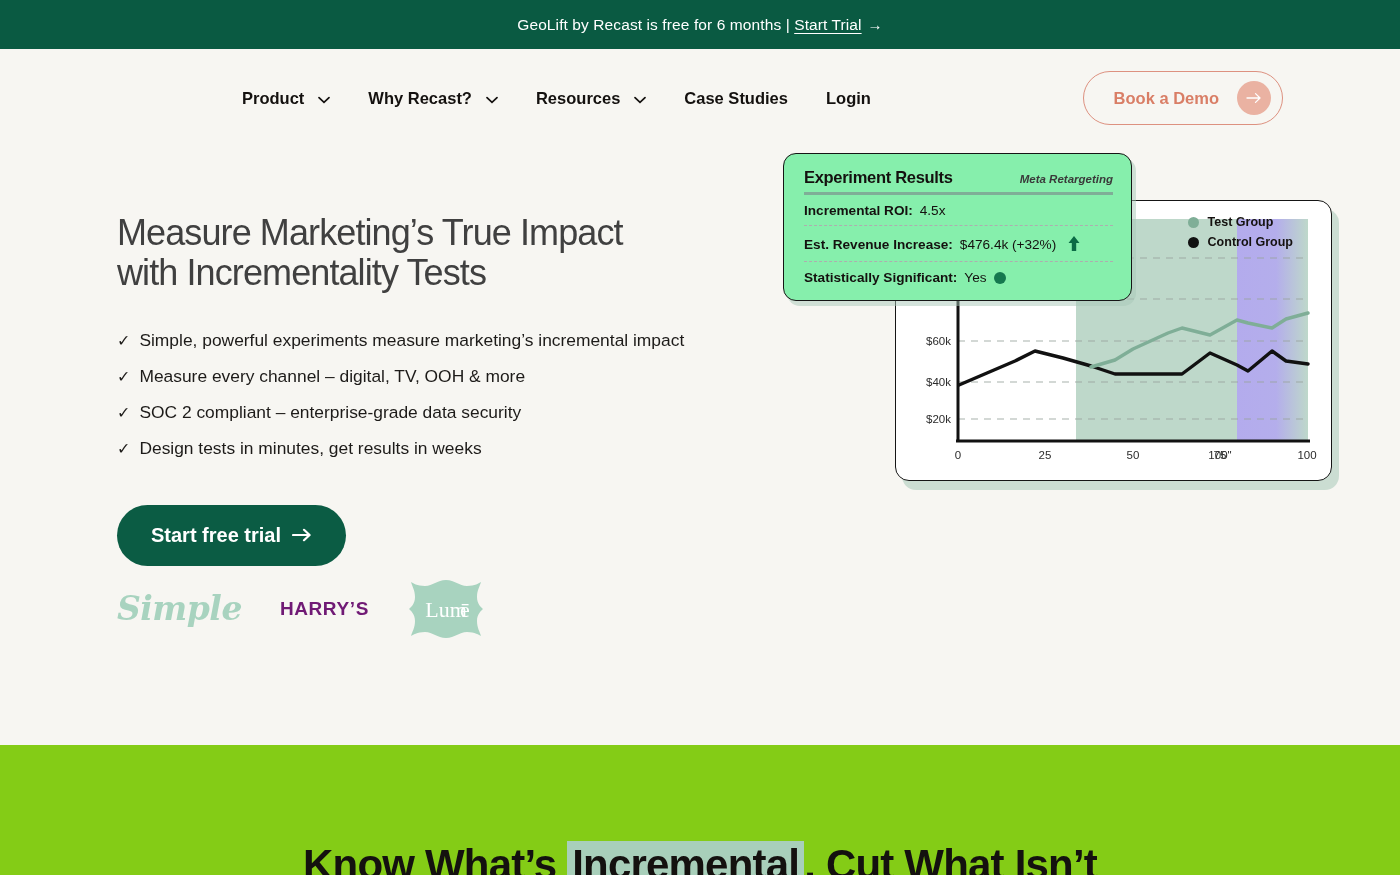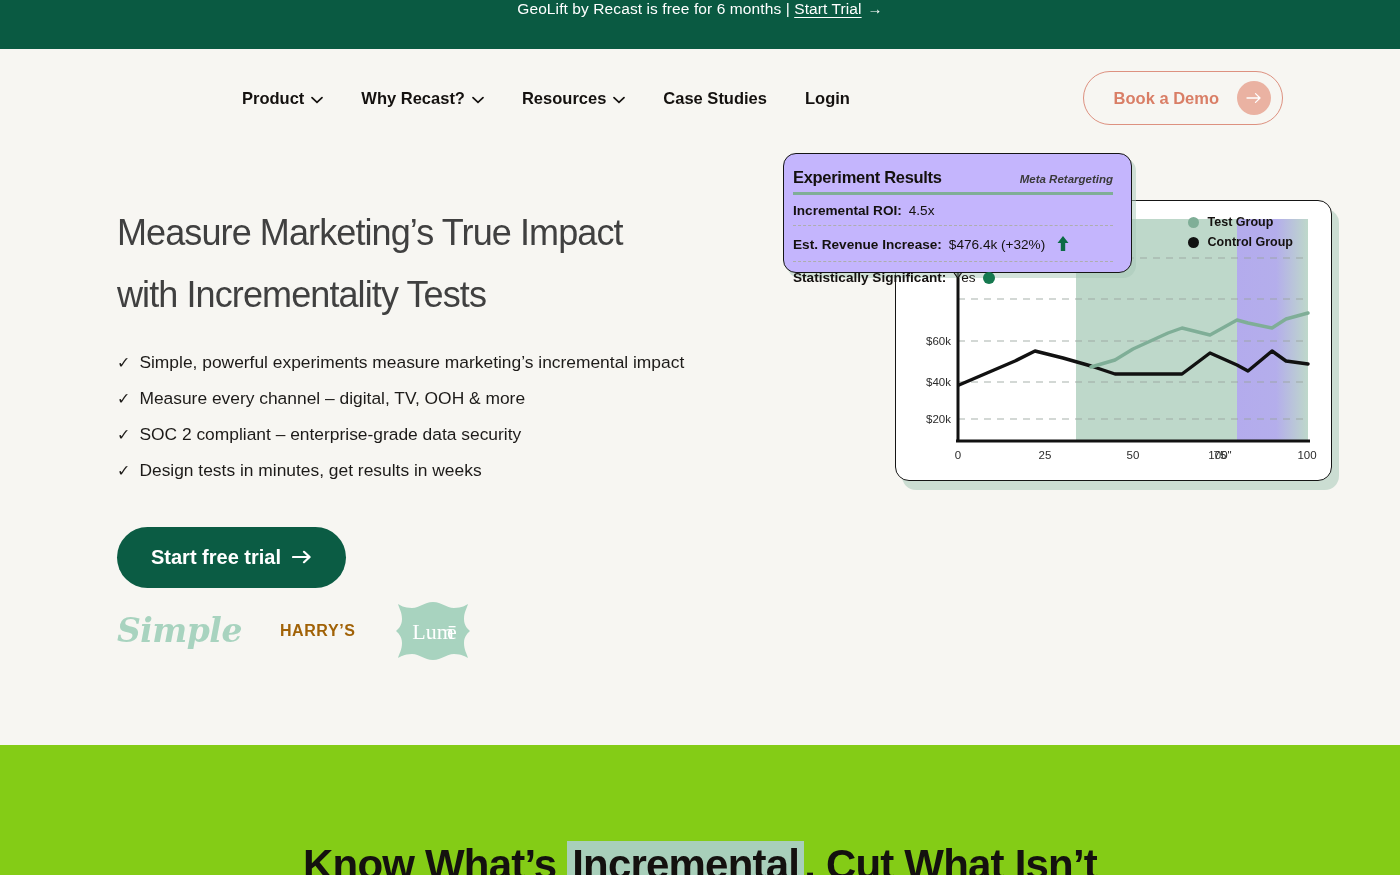--- a/index.html
+++ b/index.html
@@ -8,21 +8,21 @@
     font-family:"Liberation Sans", sans-serif;
     background:#ffffff;
     color:#1a1a1a;
     -webkit-font-smoothing:antialiased;
   }
 
   
   .announce {
     height:49px;
     background:#0a5a42;
-    display:flex; align-items:flex-start; justify-content:center;
+    display:flex; align-items:center; justify-content:center;
     color:#ffffff;
     font-size:15.5px;
     letter-spacing:.1px;
   }
   .announce .ann-text { white-space:pre; }
   .announce .ann-link {
     color:#ffffff; text-decoration:underline; text-underline-offset:3px;
     font-weight:400; cursor:pointer;
   }
   .announce .ann-arrow { margin-left:6px; font-size:15px; display:inline-block; }
@@ -45,21 +45,21 @@
   .brand-mark { width:50px; height:50px; position:relative; }
   .brand-name {
     font-size:26px; font-weight:700; letter-spacing:1.2px;
     color:#dd806a;
   }
   .nav-links {
     display:flex; align-items:center; gap:38px;
     margin-left:125px;
   }
   .nav-item {
-    display:flex; align-items:center; gap:7px;
+    display:flex; align-items:center; gap:14px;
     font-size:16.5px; font-weight:600; color:#14110f;
     cursor:pointer; white-space:nowrap;
   }
   .chev { display:block; }
   .nav-right { margin-left:auto; display:flex; align-items:center; }
   .demo-btn {
     display:flex; align-items:center; gap:18px;
     border:1.6px solid #dd9180;
     border-radius:40px;
     padding:9px 11px 9px 30px;
@@ -78,21 +78,21 @@
   .hero-left { width:660px; padding-top:68px; }
 
   h1.headline {
     font-size:36px;
     line-height:1.0;
     font-weight:400;
     letter-spacing:-0.9px;
     color:#404040;
     font-stretch:condensed;
   }
-  h1.headline .l2 { display:block; margin-top:26px; }
+  h1.headline .l2 { display:block; margin-top:4px; }
 
   ul.benefits { list-style:none; margin-top:38px; }
   ul.benefits li {
     font-size:17.4px; line-height:1.35; color:#1d1b19;
     margin-bottom:12.5px; display:flex; gap:9px; align-items:baseline;
   }
   .check { font-size:16px; color:#1d1b19; }
 
   .note {
     margin-top:22px;
@@ -115,21 +115,21 @@
     margin-top:42px;
     font-size:15px; font-style:italic; color:#22201e;
   }
   .logos { margin-top:12px; display:flex; align-items:center; gap:38px; }
   .logo-canva {
     font-family:"DejaVu Serif", serif;
     font-style:italic; font-size:33px; font-weight:700;
     color:#a8d3bf; letter-spacing:-.5px;
   }
   .logo-harrys {
-    font-size:16px; font-weight:700; letter-spacing:.6px; color:#a16207;text-align:right;
+    font-size:19px; font-weight:700; letter-spacing:.6px; color:#701a75;text-align:right;
   }
   .logo-lume { width:78px; height:62px; }
 
   
   .hero-right { position:relative; flex:1; }
 
   .chart-card {
     position:absolute;
     left:118px; top:53px;
     width:437px; height:281px;
@@ -143,25 +143,25 @@
     display:flex; flex-direction:column; gap:6px;
   }
   .legend-row { display:flex; align-items:center; gap:9px; font-size:12.5px; font-weight:700; color:#14110f; }
   .dot { width:11px; height:11px; border-radius:50%; display:block; }
 
   .plot { position:absolute; left:0; top:0; }
 
   .results-card {
     position:absolute;
     left:6px; top:6px;
-    width:349px; height:120px;
-    background:#c4b5fd;
+    width:349px; height:148px;
+    background:#86efac;
     border:1.7px solid #151515;
     border-radius:13px;
-    padding:14px 18px 0 9px;
+    padding:14px 18px 0 20px;
     box-shadow:4px 5px 0 0 rgba(168,200,184,.5);
   }
   .rc-head { display:flex; align-items:baseline; justify-content:space-between; }
   .rc-title { font-size:16.5px; font-weight:800; letter-spacing:-.3px; color:#14110f; }
   .rc-sub { font-size:11.5px; font-style:italic; font-weight:700; color:#3a3a3a; }
   .rc-rule { height:2.6px; background:#7fae97; margin-top:5px; }
   .rc-row { font-size:13.6px; color:#14110f; padding:8.5px 0 7px; display:flex; align-items:center; gap:7px; }
   .rc-row b { font-weight:800; }
   .rc-div { border-top:1.6px dashed #aeaeae; }
   .up-arrow { color:#0b6b45; font-size:15px; line-height:1; margin-left:4px; }

